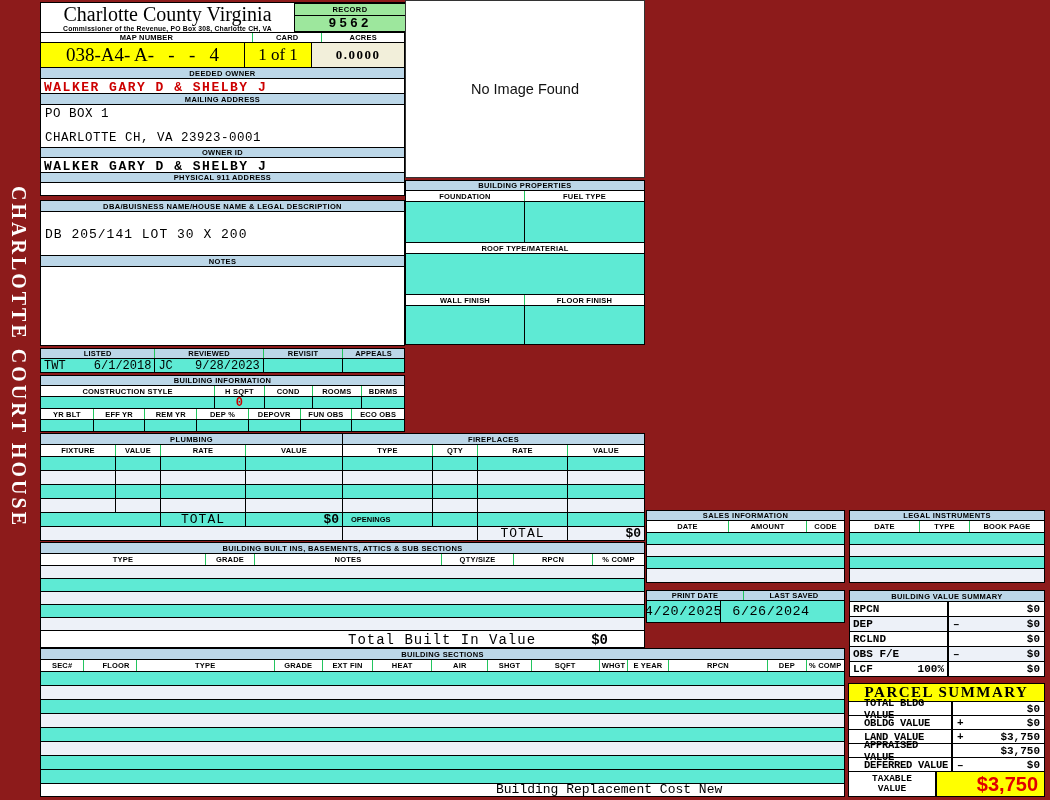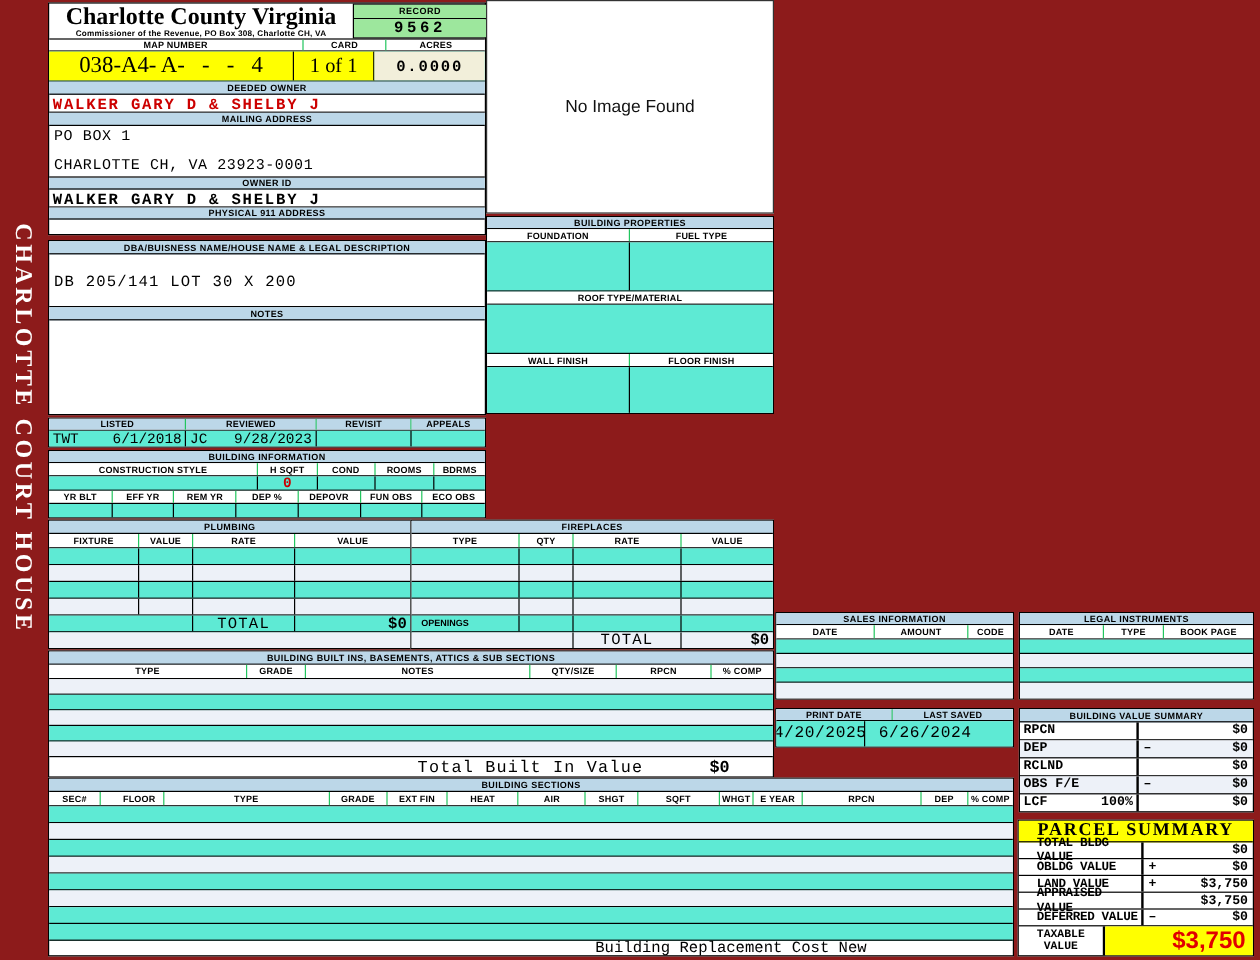--- a/index.html
+++ b/index.html
@@ -29,21 +29,21 @@
   .alt { background:#EDF1F8; }
 
   .mono { font-family:"Liberation Mono", monospace; }
   .serif { font-family:"Liberation Serif", serif; }
 
   .h10{height:10px}.h11{height:11px}.h12{height:12px}.h13{height:13px}
   .h14{height:14px}.h15{height:15px}.h18{height:18px}
   .h21{height:21px}.h25{height:25px}
 
   
-  .county { font-family:"Liberation Serif", serif; font-size:20px; font-weight:700;
+  .county { font-family:"Liberation Serif", serif; font-size:20px; font-weight:400;
     text-align:center; line-height:21px; padding-top:1px; }
   .commish { font-size:6.8px; font-weight:bold; text-align:center; letter-spacing:.2px; }
   .recbox { position:absolute; border:1px solid #000; }
   .rec-label { background:#9DE79D; border-bottom:1px solid #000; height:12px;
     display:flex; align-items:center; justify-content:center; font-weight:bold;
     font-size:7.5px; letter-spacing:.4px; }
   .rec-value { background:#9DE79D; height:15px; display:flex; align-items:center;
     justify-content:center; font-family:"Liberation Mono",monospace; font-weight:bold;
     font-size:13px; letter-spacing:3px; }
   .yellow { background:#FFFF00; }
@@ -78,21 +78,21 @@
   .parcel-hdr { background:#FFFF00; border-bottom:1px solid #000; display:flex;
     align-items:center; justify-content:center; font-family:"Liberation Serif",serif;
     font-weight:bold; font-size:15px; letter-spacing:1.5px; }
   .pr-row { display:flex; border-bottom:1px solid #000;
     font-family:"Liberation Mono",monospace; font-weight:bold; font-size:10.5px; }
   .pr-lab { width:104px; border-right:2px solid #000; display:flex; align-items:center;
     padding-left:15px; letter-spacing:-.3px; }
   .pr-val { flex:1; display:flex; align-items:center; padding:0 4px; font-size:11px; }
   .pr-val .v { margin-left:auto; }
   .tax-row { display:flex; }
-  .tax-lab { width:72px; border-right:2px solid #000; display:flex; align-items:center;
+  .tax-lab { width:88px; border-right:2px solid #000; display:flex; align-items:center;
     justify-content:center; text-align:center; font-family:"Liberation Mono",monospace;
     font-weight:bold; font-size:9.5px; line-height:10px; padding:0 8px; }
   .tax-val { flex:1; background:#FFFF00; display:flex; align-items:center;
     justify-content:flex-end; padding-right:6px; color:#E00000; font-weight:bold;
     font-size:20px; font-family:"Liberation Sans",sans-serif; }
 
   .noimg { display:flex; align-items:center; justify-content:center;
     font-size:14.5px; color:#111; }
 </style>
 </head>
@@ -112,21 +112,21 @@
     </div>
   </div>
   <div class="cols h11" style="border-top:1px solid #000;">
     <div style="width:213px;">MAP NUMBER</div>
     <div style="width:70px;">CARD</div>
     <div style="width:82px;">ACRES</div>
   </div>
   <div class="trow h25">
     <div class="yellow serif" style="width:213px; display:flex; align-items:center; justify-content:center; font-size:19px; white-space:pre;">038-A4- A-   -   -   4</div>
     <div class="yellow serif" style="width:70px; display:flex; align-items:center; justify-content:center; font-size:17px;">1 of 1</div>
-    <div class="cream mono" style="width:96px; display:flex; align-items:center; justify-content:center; font-weight:bold; font-size:13px; letter-spacing:1.5px;">0.0000</div>
+    <div class="cream mono" style="width:96px; display:flex; align-items:center; justify-content:center; font-weight:bold; font-size:13px; letter-spacing:1.5px;font-family:Liberation Serif, serif;">0.0000</div>
   </div>
   <div class="bar h11">DEEDED OWNER</div>
   <div class="h15" style="border-bottom:1px solid #000;">
     <div class="owner-line redtext">WALKER GARY D &amp; SHELBY J</div>
   </div>
   <div class="bar h11">MAILING ADDRESS</div>
   <div style="height:43px; border-bottom:1px solid #000; position:relative;">
     <div class="addr" style="position:absolute; top:2px; left:0;">PO BOX 1</div>
     <div class="addr" style="position:absolute; bottom:2px; left:0;">CHARLOTTE CH, VA 23923-0001</div>
   </div>

